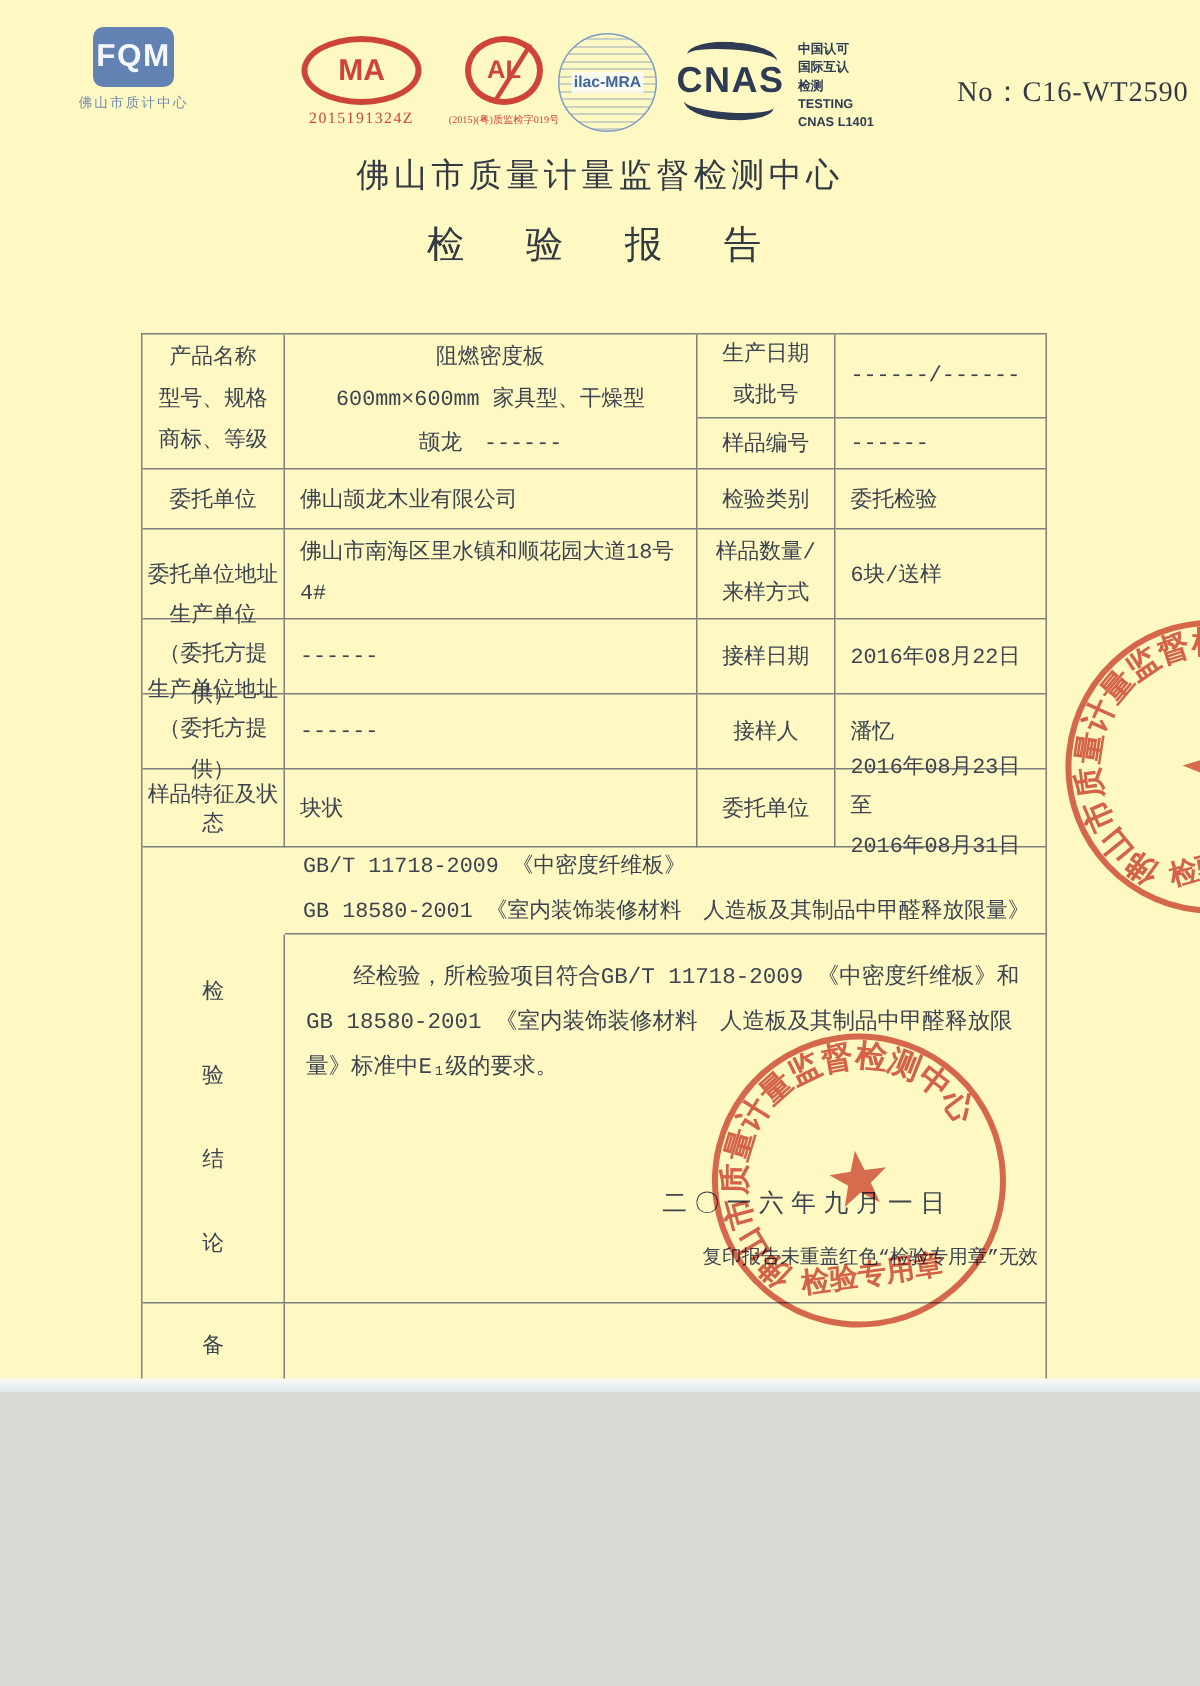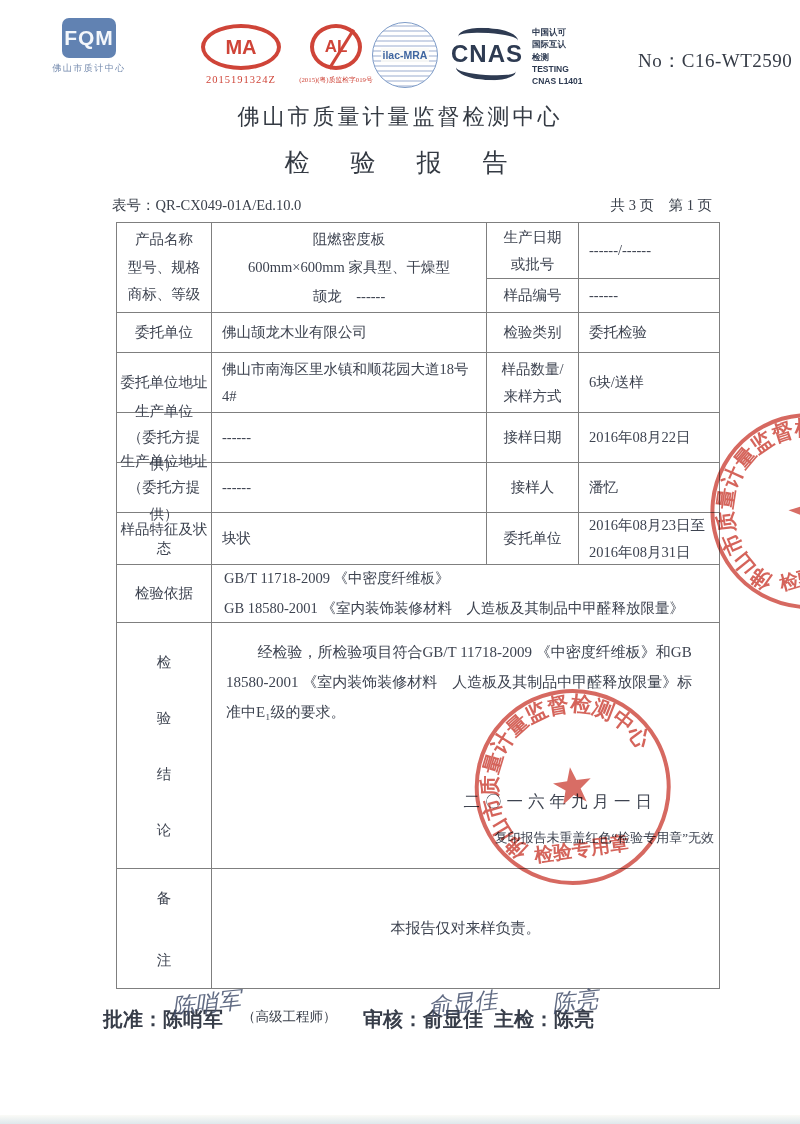--- a/index.html
+++ b/index.html
@@ -1,18 +1,18 @@
 <!DOCTYPE html>
 <html><head>
 <meta charset="utf-8">
 <style>
   html,body { margin:0; padding:0; background:#d9dad6; }
   .paper {
-    position:relative; width:800px; height:1124px; margin:0 auto;
-    background:#ffffff; overflow:hidden;
+    position:relative; width:800px; height:928px; margin:0 auto;
+    background:#fef9c3; overflow:hidden;
     font-family:"Liberation Serif","DejaVu Serif",serif;
     color:#3d4350;
   }
   .paper::after{content:"";position:absolute;left:0;right:0;bottom:0;height:9px;
     background:linear-gradient(#fbfbf7,#dfe8ec);}
   .abs { position:absolute; }
 
   
   .fqm-box { left:62px; top:18px; width:54px; height:40px; background:#6182b2;
     border-radius:7px; color:#f4f7fb; display:flex; align-items:center; justify-content:center;
@@ -56,24 +56,24 @@
 
   
   .org-title { left:0; top:102px; width:100%; text-align:center; font-size:22px;
     letter-spacing:3px; color:#343a43; }
   .report-title { left:0; top:146px; width:100%; text-align:center; font-size:25px;
     letter-spacing:8px; color:#343a43; }
   .form-line { left:112px; top:196px; width:600px; display:flex;
     justify-content:space-between; font-size:14.5px; color:#3a404b; }
 
   
-  .grid { left:116px; top:222px; width:603px; display:grid;
+  .grid { left:94px; top:222px; width:603px; display:grid;
     grid-template-columns:95px 275px 92px 141px;
     grid-template-rows:56px 34px 40px 60px 50px 50px 52px 58px 246px 120px;
-    border-top:1px solid #7f7f7f; border-left:1px solid #7f7f7f; font-size:14.5px; }
+    border-top:1px solid #7f7f7f; border-left:1px solid #7f7f7f; font-size:14.5px;font-family:Liberation Mono, monospace; }
   .cell { border-right:1px solid #7f7f7f; border-bottom:1px solid #7f7f7f;
     display:flex; align-items:center; padding:2px 6px; box-sizing:border-box; }
   .lab { justify-content:center; text-align:center; padding:2px 2px; }
   .val { justify-content:flex-start; text-align:left; padding-left:10px; }
   .pre { white-space:pre-line; }
   .lh { line-height:1.8; }
 
   .c-prod-lab { grid-column:1; grid-row:1/3; line-height:1.9; }
   .c-prod-val { grid-column:2; grid-row:1/3; justify-content:center; text-align:center; line-height:1.95; }
   .c-basis-val { grid-column:2/5; line-height:2.05; padding-left:12px; }
@@ -132,24 +132,20 @@
   <div class="abs cnas-cap">中国认可
 国际互认
 检测
 TESTING
 CNAS L1401</div>
 
   <div class="abs report-no">No：C16-WT2590</div>
 
   <div class="abs org-title">佛山市质量计量监督检测中心</div>
   <div class="abs report-title">检　验　报　告</div>
-  <div class="abs form-line">
-    <span>表号：QR-CX049-01A/Ed.10.0</span>
-    <span>共 3 页　第 1 页</span>
-  </div>
 
   <div class="abs grid">
     <div class="cell lab pre c-prod-lab">产品名称
 型号、规格
 商标、等级</div>
     <div class="cell pre c-prod-val">阻燃密度板
 600mm×600mm 家具型、干燥型
 颉龙　------</div>
     <div class="cell lab pre lh" style="grid-column:3;grid-row:1">生产日期
 或批号</div>
@@ -179,21 +175,20 @@
     <div class="cell val">------</div>
     <div class="cell lab">接样人</div>
     <div class="cell val">潘忆</div>
 
     <div class="cell lab">样品特征及状态</div>
     <div class="cell val">块状</div>
     <div class="cell lab">委托单位</div>
     <div class="cell val pre lh">2016年08月23日至
 2016年08月31日</div>
 
-    <div class="cell lab">检验依据</div>
     <div class="cell pre c-basis-val">GB/T 11718-2009 《中密度纤维板》
 GB 18580-2001 《室内装饰装修材料　人造板及其制品中甲醛释放限量》</div>
 
     <div class="cell lab pre c-concl-lab">检
 验
 结
 论</div>
     <div class="cell c-concl">
       <div class="concl-text pre">经检验，所检验项目符合GB/T 11718-2009 《中密度纤维板》和GB 18580-2001 《室内装饰装修材料　人造板及其制品中甲醛释放限量》标准中E₁级的要求。</div>
       <div class="concl-date">二〇一六年九月一日</div>

